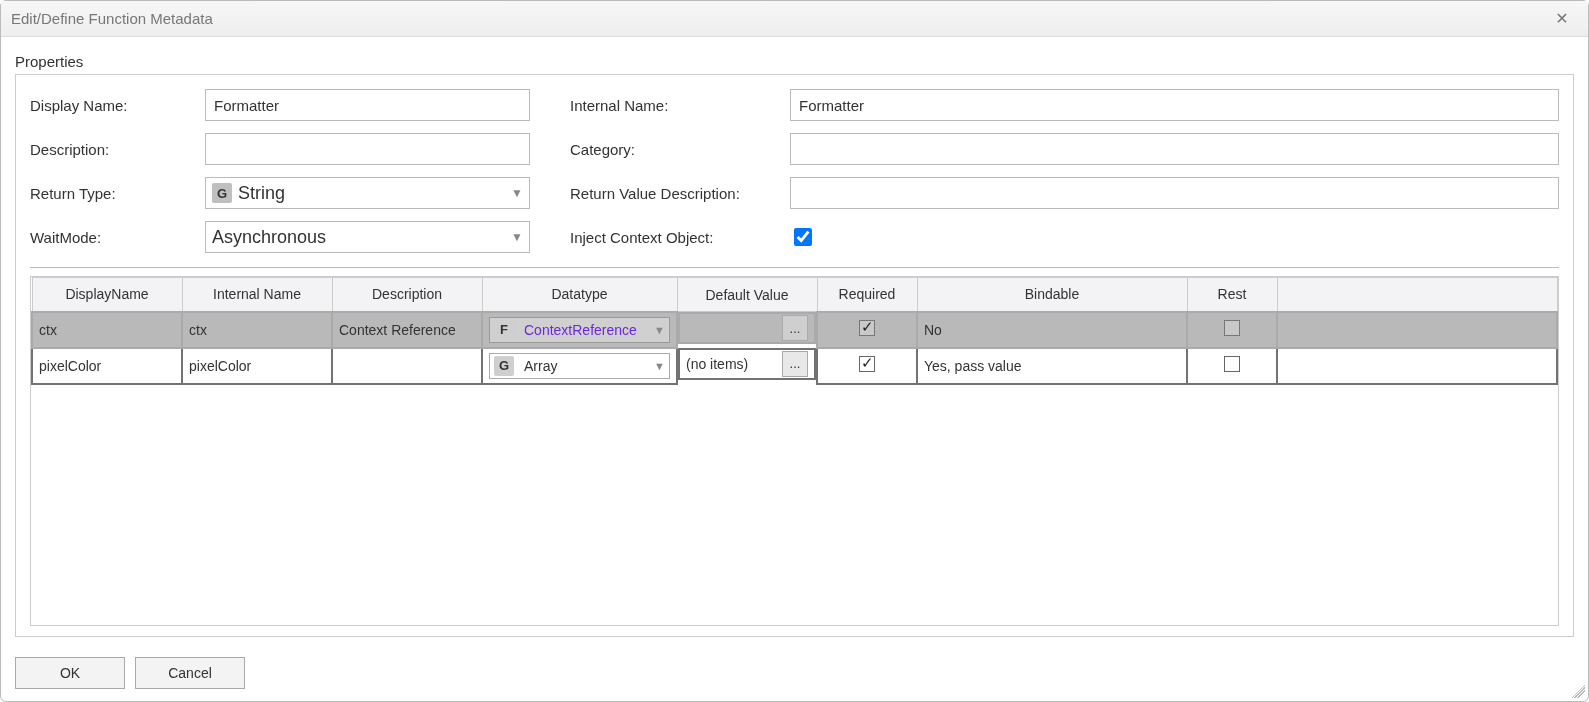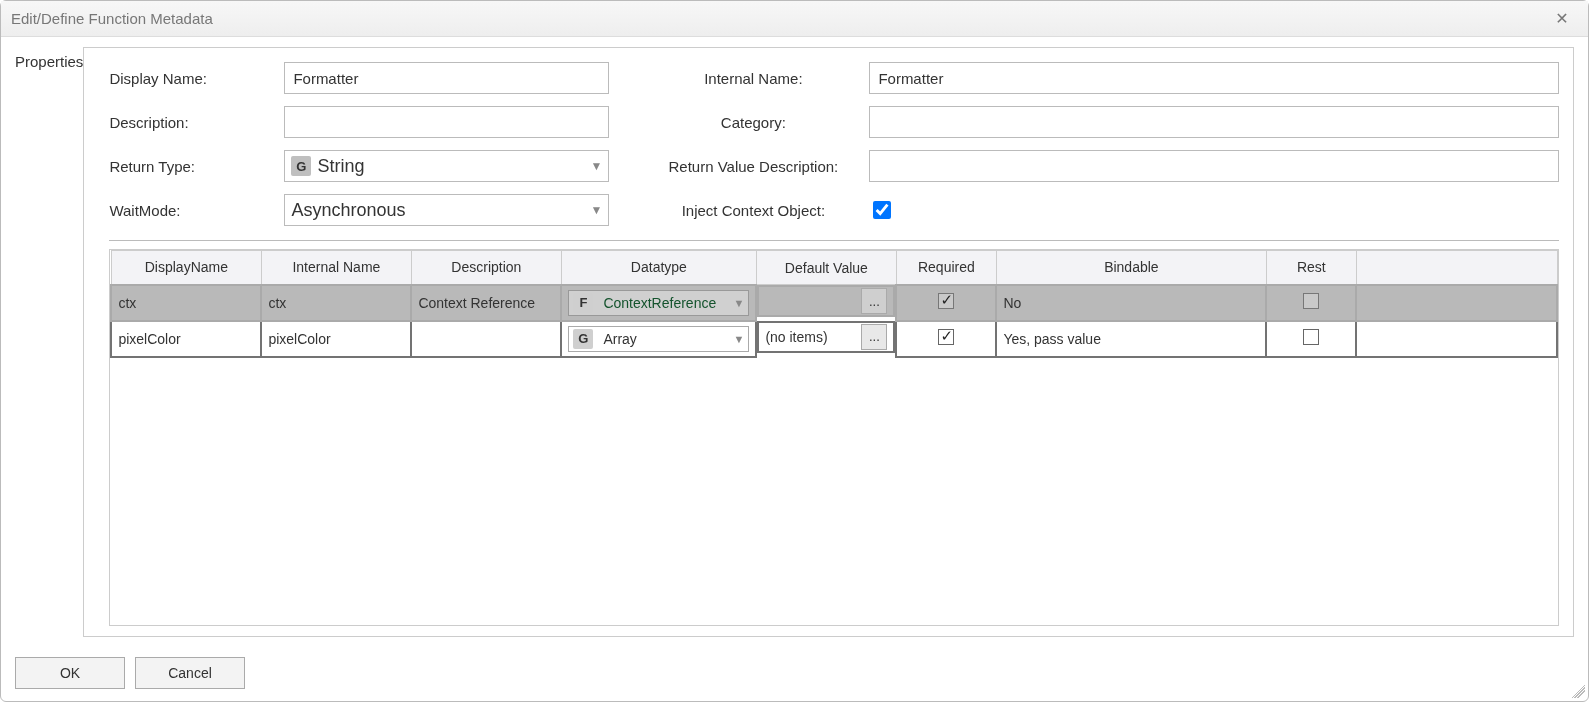--- a/index.html
+++ b/index.html
@@ -36,45 +36,45 @@
 .close-btn {
   width: 32px; height: 24px;
   display:flex;align-items:center;justify-content:center;
   color:#777; font-size:16px;
   cursor:pointer;
 }
 .content {
   flex:1;
   padding: 10px 14px 10px 14px;
   display:flex;
-  flex-direction:row;
+  flex-direction:column;
 }
 .section-label {
   font-size: 15px;
   color:#333;
   margin: 6px 0 4px 0;
 }
 .properties-box {
   flex:1;
   border:1px solid #ccc;
-  padding: 14px 14px 10px 25px;
+  padding: 14px 14px 10px 14px;
   display:flex;
   flex-direction:column;
 }
 .form-grid {
   display:grid;
   grid-template-columns: 175px 325px 40px 220px 1fr;
   row-gap: 12px;
   align-items:center;
 }
 .form-grid label {
   color:#333;
   font-size:15px;
 }
-.form-grid .right-label { text-align:center; padding-right:12px; }
+.form-grid .right-label { text-align:left; padding-right:12px; }
 input[type=text].field {
   width:100%;
   height:32px;
   border:1px solid #bbb;
   padding:0 8px;
   font-size:15px;
   color:#333;
   background:#fff;
 }
 .select-like {
@@ -148,21 +148,21 @@
 .cell-dd {
   display:flex;align-items:center;
   border:1px solid #aaa;
   height:26px;
   padding:0 4px;
   background:#fff;
 }
 tr.selected .cell-dd { background:#d0d0d0; border-color:#999;}
 .cell-dd .type-badge { background:#cfcfcf; }
 .cell-dd .txt { flex:1; font-size:14px; padding-left:4px;}
-tr.selected .cell-dd .txt { color:#14532d; }
+tr.selected .cell-dd .txt { color:#6d28d9; }
 .cell-dd .chev { color:#888; font-size:11px; }
 .small-btn {
   width:26px;height:26px;
   border:1px solid #aaa;
   background:#e8e8e8;
   display:inline-flex;align-items:center;justify-content:center;
   font-size:13px;
   cursor:pointer;
 }
 tr.selected .small-btn { background:#cfcfcf; }

